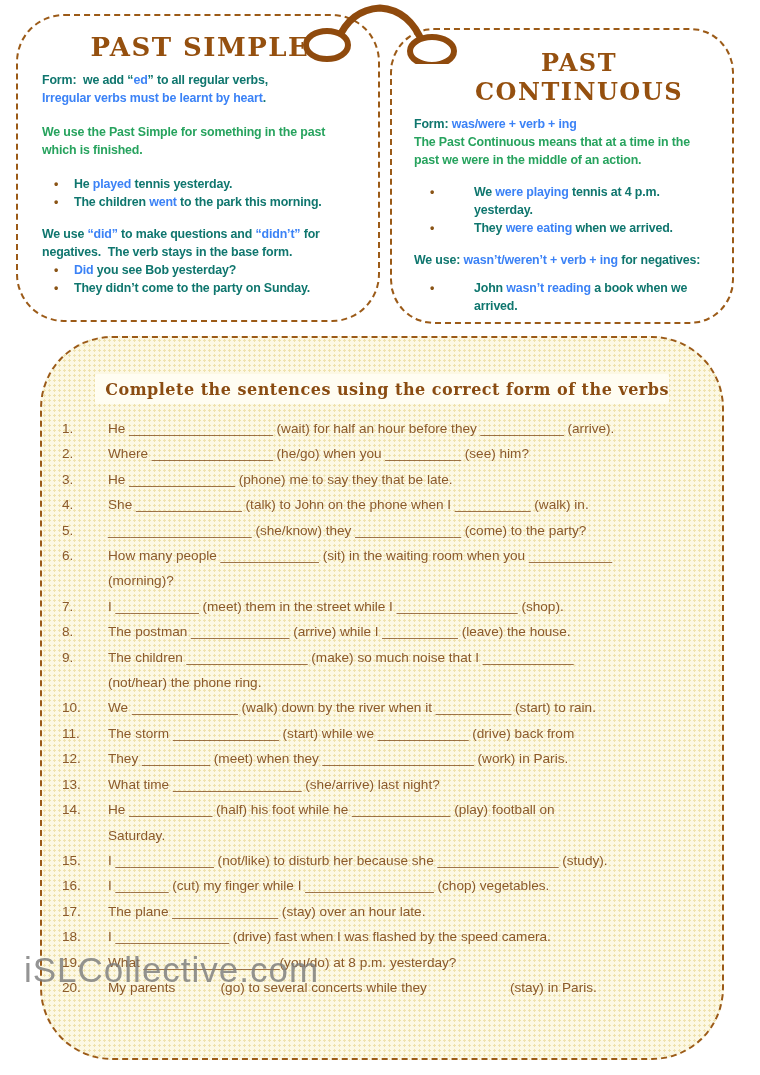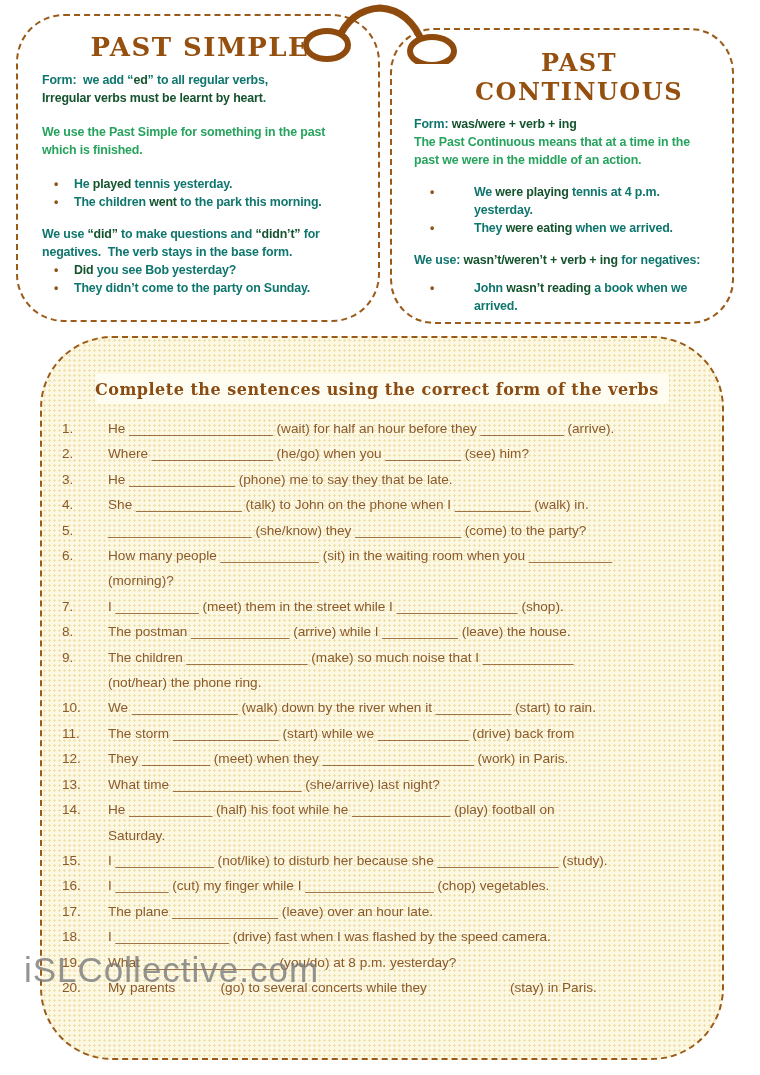--- a/index.html
+++ b/index.html
@@ -21,36 +21,36 @@
   #panel-right .panel-title{font-size:24px;padding-left:26px;margin-top:8px;}
   .panel-body{font-size:12.4px;font-weight:bold;line-height:1.45;color:#8a5416;letter-spacing:-0.15px;}
   .para{margin:0;}
   .bullet{display:flex;margin-left:12px;}
   .bullet .dot{width:20px;flex:0 0 20px;color:#8a5416;}
   .bullet.ind2{margin-left:16px;}
   .bullet.ind2 .btext{padding-left:24px;}
   .bullet .btext{flex:1;}
   .gap{width:100%;}
   .c-brown{color:#0f766e;}
-  .c-red{color:#14532d;}
+  .c-red{color:#3b82f6;}
   .c-green{color:#27a35e;}
   .it{}
   
   #rope{position:absolute;left:296px;top:0px;width:168px;height:64px;z-index:3;}
   
   #exercise{
     position:absolute;left:40px;top:336px;width:684px;height:724px;box-sizing:border-box;
     border:2px dashed #9b5a17;border-radius:72px;z-index:0;overflow:hidden;
     background-color:#fcf8e4;
     background-image:radial-gradient(circle,#efe2ad 1px, rgba(0,0,0,0) 1.15px);
     background-size:5px 5px;
   }
   #exercise-title-strip{
     margin:36px auto 0 auto;width:574px;height:30px;background:#fffdf2;border-radius:2px;
-    display:flex;align-items:center;justify-content:flex-start;
+    display:flex;align-items:center;justify-content:flex-end;
   }
   #exercise-title{
     font-family:"DejaVu Serif", serif;font-weight:bold;color:#8a4c12;
     font-size:16px;letter-spacing:0.5px;white-space:nowrap;
   }
   #exercise-list{margin-top:12px;padding-left:20px;}
   .row{display:flex;color:#8b5a2b;font-size:13.6px;line-height:25.4px;}
   .row .num{width:46px;flex:0 0 46px;}
   .row .lines{flex:1;min-width:0;}
   .line{white-space:pre;}
@@ -223,21 +223,21 @@
       </div>
       <div class="row">
         <span class="num">16.</span>
         <div class="lines">
           <div class="line">I _______ (cut) my finger while I _________________ (chop) vegetables.</div>
         </div>
       </div>
       <div class="row">
         <span class="num">17.</span>
         <div class="lines">
-          <div class="line">The plane ______________ (leave) over an hour late.</div>
+          <div class="line">The plane ______________ (stay) over an hour late.</div>
         </div>
       </div>
       <div class="row">
         <span class="num">18.</span>
         <div class="lines">
           <div class="line">I _______________ (drive) fast when I was flashed by the speed camera.</div>
         </div>
       </div>
       <div class="row">
         <span class="num">19.</span>

